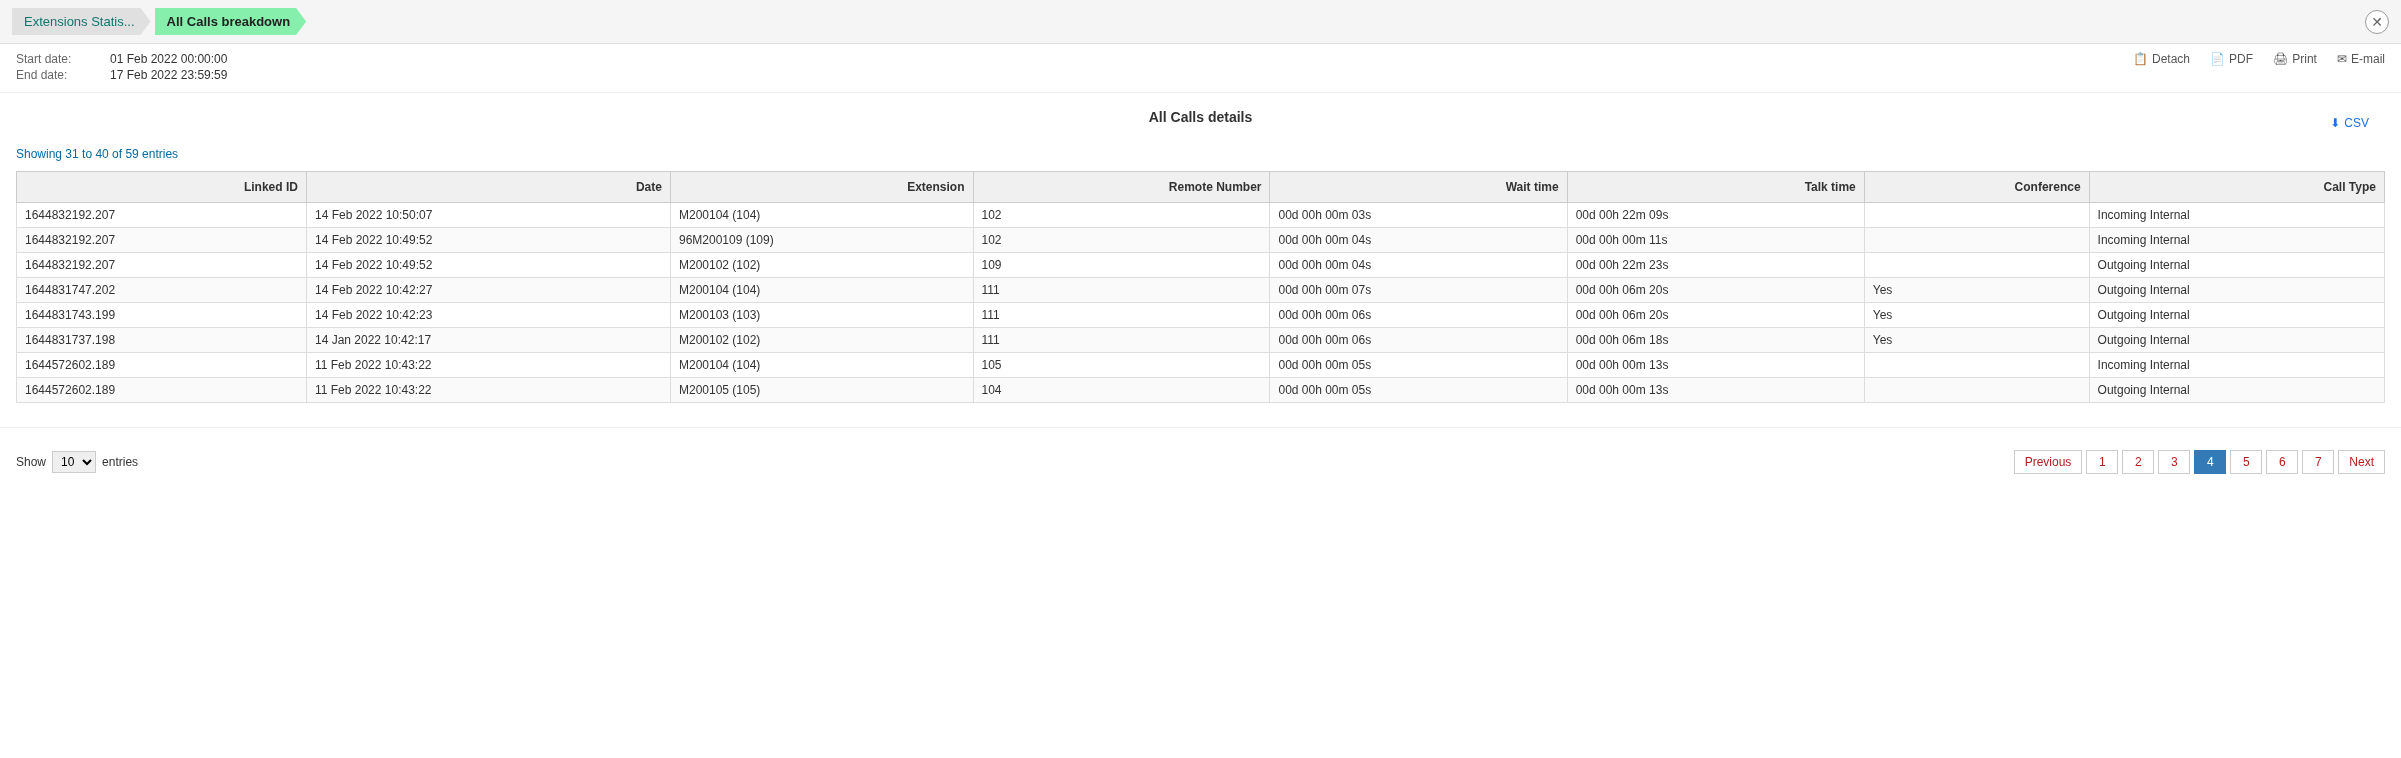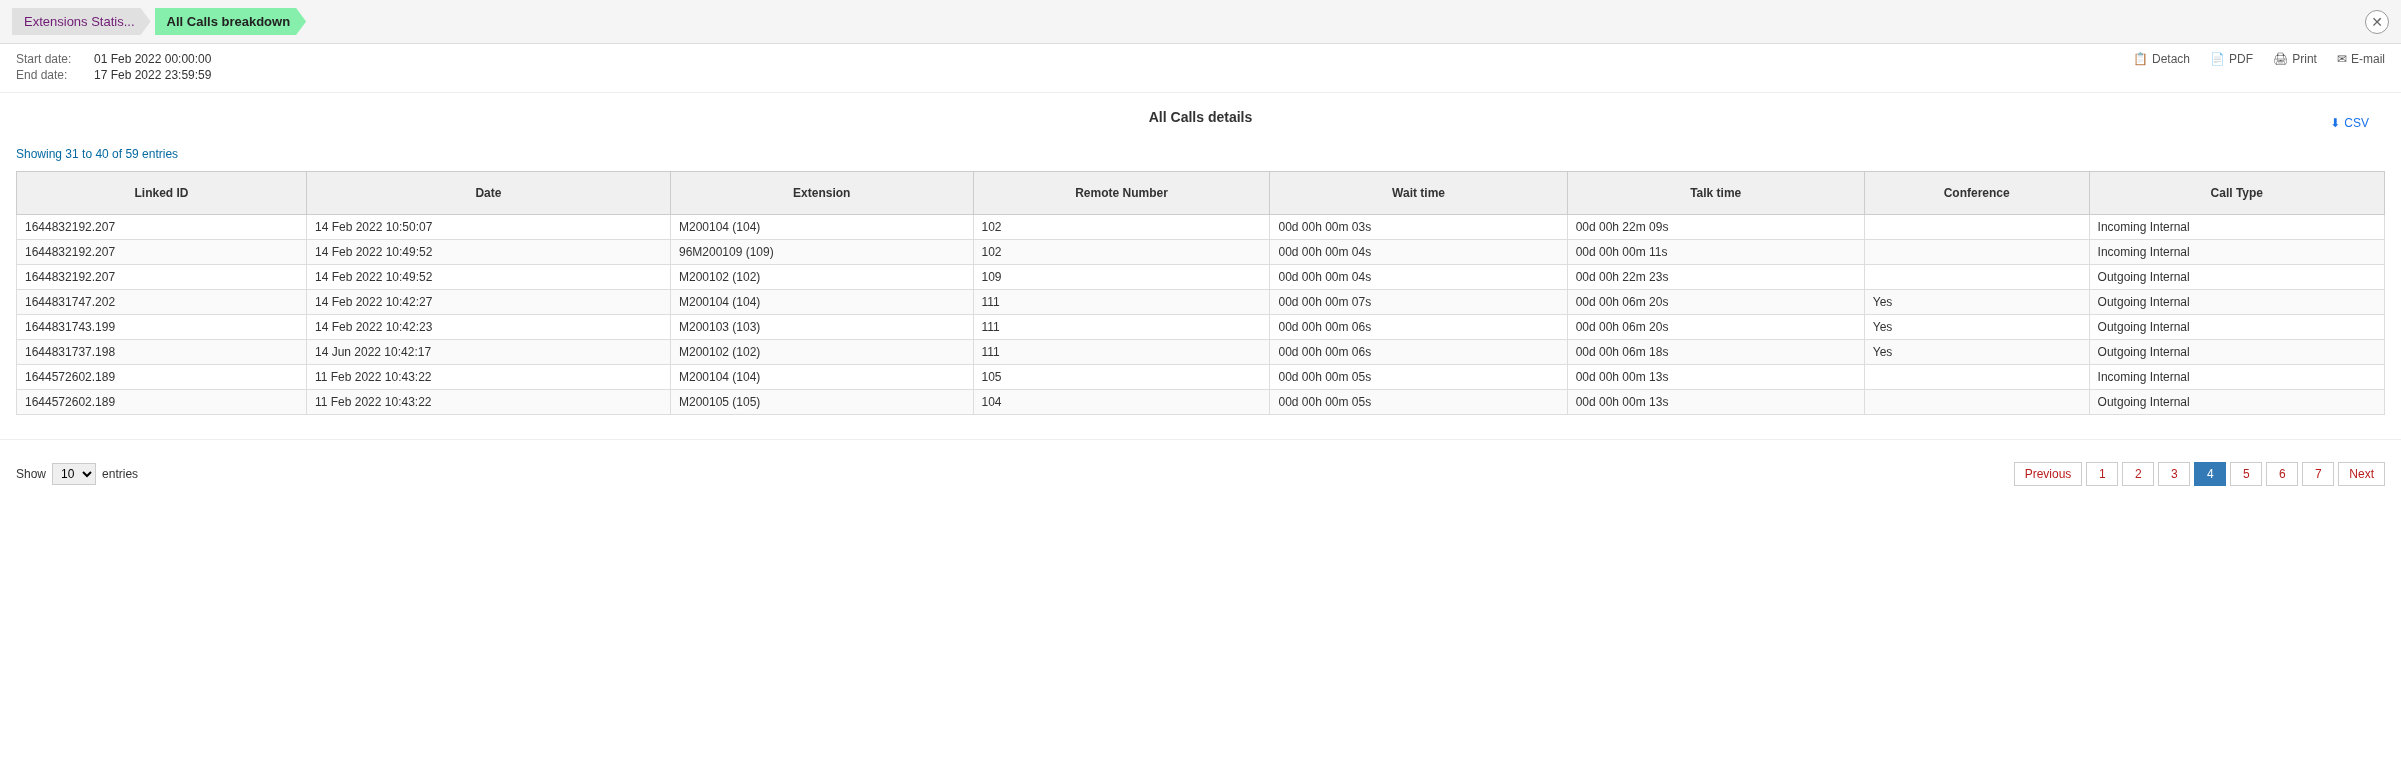--- a/index.html
+++ b/index.html
@@ -11,21 +11,21 @@
       padding: 8px 12px;
       border-bottom: 1px solid #ddd;
       background: #f5f5f5;
     }
     .breadcrumb-item {
       padding: 6px 16px 6px 12px;
       background: #e0e0e0;
       clip-path: polygon(0 0, calc(100% - 10px) 0, 100% 50%, calc(100% - 10px) 100%, 0 100%);
       margin-right: 4px;
       font-size: 13px;
-      color: #701a75;
+      color: #0f766e;
       cursor: pointer;
     }
     .breadcrumb-item.active {
       background: #86efac;
       font-weight: bold;
       color: #222;
     }
     .close-btn {
       margin-left: auto;
       width: 24px;
@@ -39,21 +39,21 @@
       color: #666;
     }
 
     .meta-bar {
       display: flex;
       align-items: flex-start;
       padding: 8px 16px;
       border-bottom: 1px solid #eee;
     }
     .meta-dates { flex: 1; }
-    .meta-dates .row { display: flex; gap: 8px; margin-bottom: 2px; font-size: 12px; }
+    .meta-dates .row { display: flex; gap: 24px; margin-bottom: 2px; font-size: 12px; }
     .meta-dates .label { color: #666; min-width: 70px; }
     .meta-actions {
       display: flex;
       gap: 20px;
       align-items: center;
       font-size: 12px;
       color: #555;
     }
     .meta-action-btn {
       display: flex; align-items: center; gap: 4px;
@@ -88,22 +88,22 @@
     .entries-info { font-size: 12px; color: #0369a1; margin-bottom: 10px; }
 
     table {
       width: 100%;
       border-collapse: collapse;
       font-size: 12px;
     }
     thead th {
       background: #f0f0f0;
       border: 1px solid #ccc;
-      padding: 14px 8px;
-      text-align: center;
+      padding: 8px 8px;
+      text-align: right;
       font-weight: bold;
       white-space: nowrap;
     }
     tbody td {
       border: 1px solid #ddd;
       padding: 5px 8px;
       white-space: nowrap;
     }
     tbody tr:nth-child(even) { background: #fafafa; }
 
@@ -254,21 +254,21 @@
           <td>14 Feb 2022 10:42:23</td>
           <td>M200103 (103)</td>
           <td>111</td>
           <td>00d 00h 00m 06s</td>
           <td>00d 00h 06m 20s</td>
           <td>Yes</td>
           <td>Outgoing Internal</td>
         </tr>
         <tr>
           <td>1644831737.198</td>
-          <td>14 Jun 2022 10:42:17</td>
+          <td>14 Jan 2022 10:42:17</td>
           <td>M200102 (102)</td>
           <td>111</td>
           <td>00d 00h 00m 06s</td>
           <td>00d 00h 06m 18s</td>
           <td>Yes</td>
           <td>Outgoing Internal</td>
         </tr>
         <tr>
           <td>1644572602.189</td>
           <td>11 Feb 2022 10:43:22</td>

